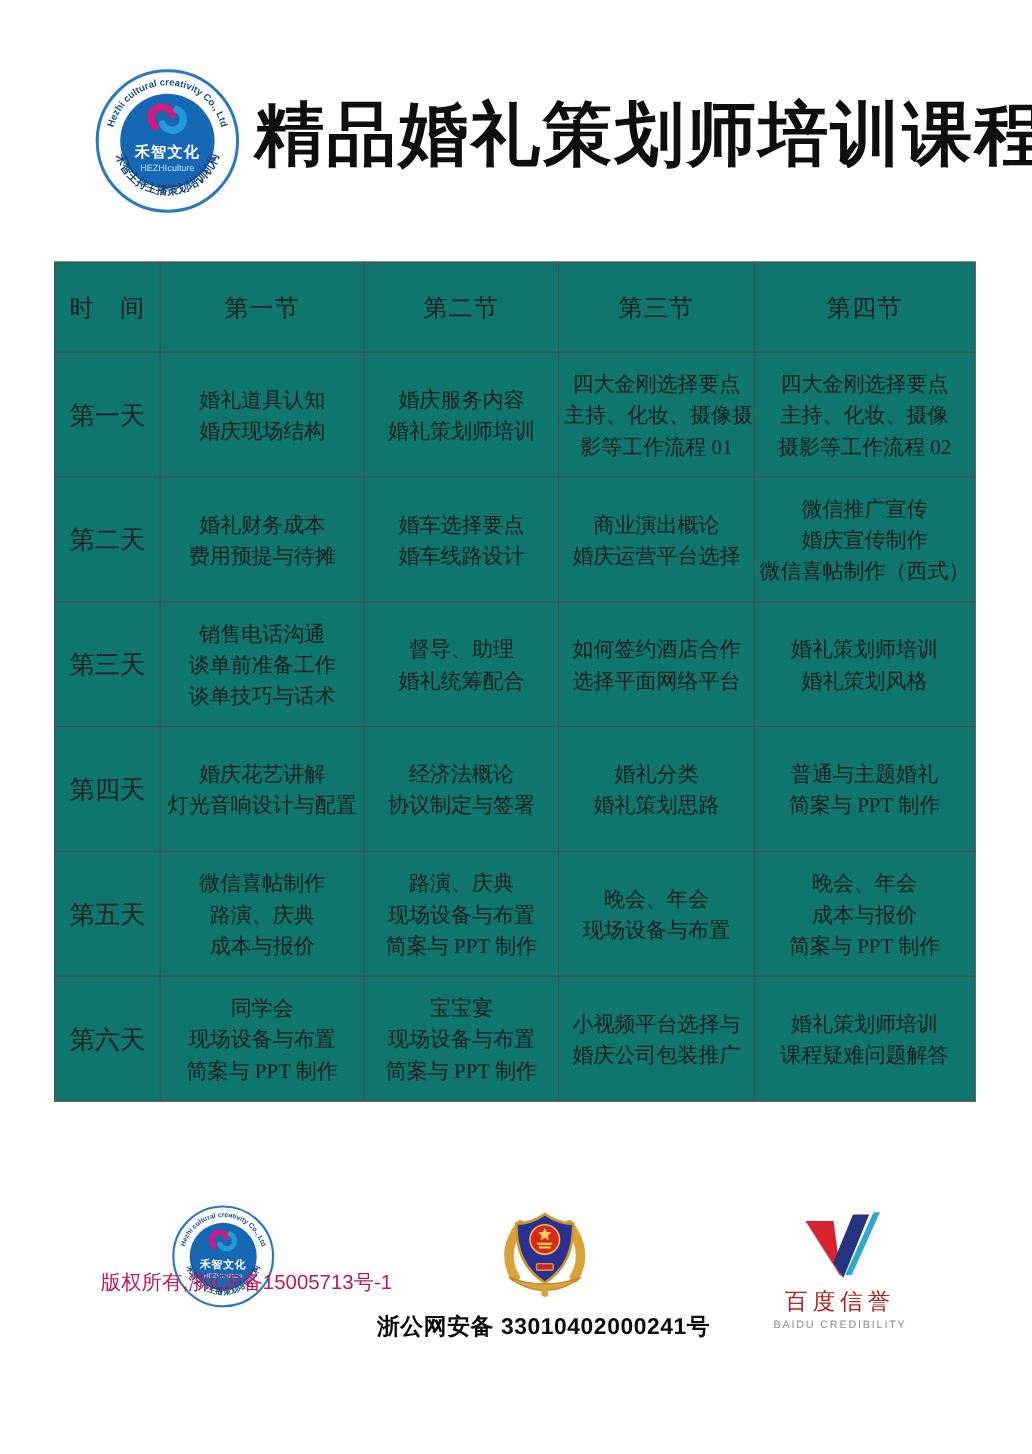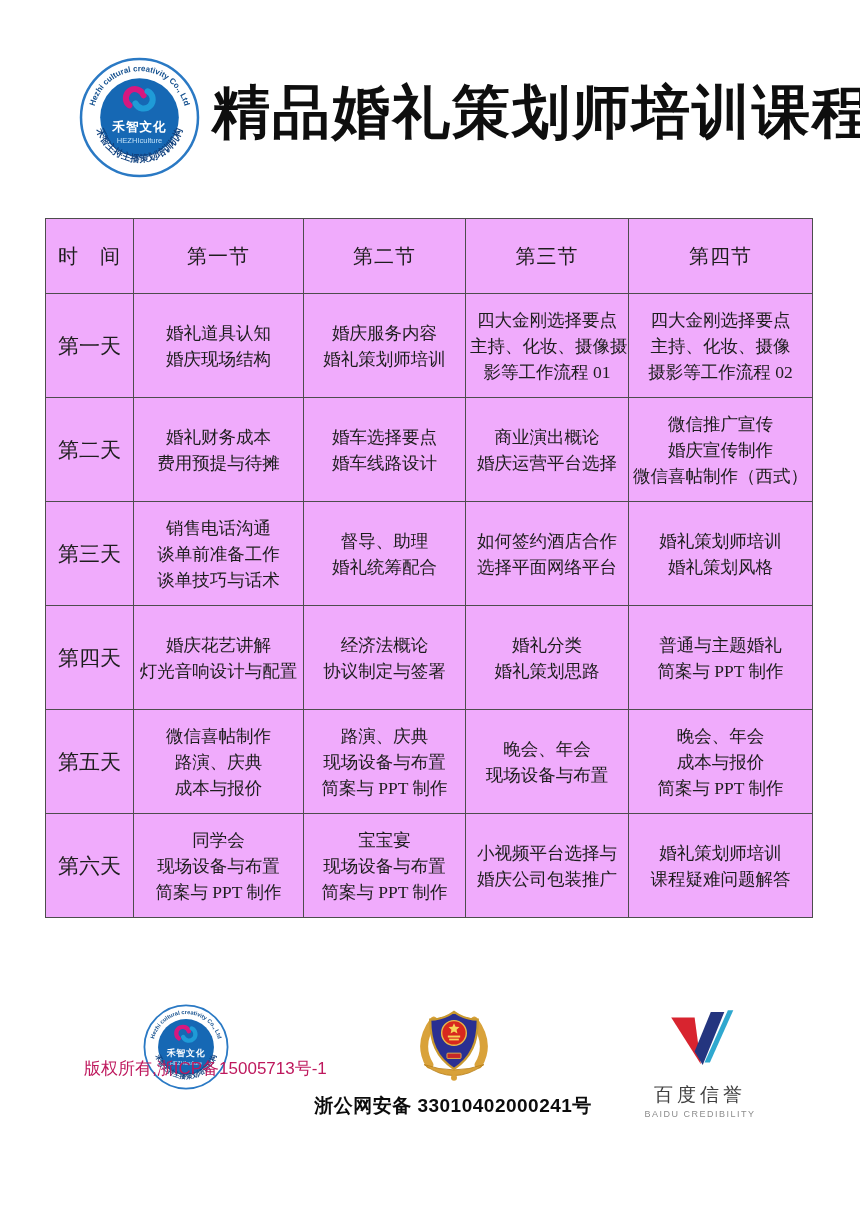--- a/index.html
+++ b/index.html
@@ -10,21 +10,21 @@
   
   .hezhi-logo{position:absolute;width:121px;height:121px;}
   .logo-top{left:79px;top:57px;}
   .page-title{
     position:absolute;left:212px;top:74px;width:620px;
     font-size:58px;font-weight:bold;letter-spacing:2px;color:#0e0e0e;
     font-family:"Liberation Serif","DejaVu Serif",serif;white-space:nowrap;
   }
   
   .table-wrap{position:absolute;left:45px;top:218px;}
-  table{border-collapse:collapse;table-layout:fixed;width:767px;background:#f0abfc;}
+  table{border-collapse:collapse;table-layout:fixed;width:767px;background:#0f766e;}
   th,td{
     border:1px solid #4d4d4d;text-align:center;vertical-align:middle;
     font-weight:normal;color:#1d1d1d;padding:2px 4px;
   }
   thead th{height:70px;font-size:20px;letter-spacing:1px;}
   tbody tr{height:104px;}
   tbody td{font-size:17.5px;line-height:26px;}
   td.day-cell{font-size:21px;}
   .cell-line{white-space:nowrap;}
   
@@ -35,21 +35,21 @@
   }
   .police-badge{position:absolute;left:410px;top:1003px;width:88px;height:88px;}
   .police-record{
     position:absolute;left:303px;top:1093px;width:300px;text-align:center;
     font-size:19px;font-weight:bold;color:#0c0c0c;letter-spacing:0.5px;
     font-family:"Liberation Sans","DejaVu Sans",sans-serif;white-space:nowrap;
   }
   .baidu-group{position:absolute;left:610px;top:1008px;width:180px;text-align:center;
     font-family:"Liberation Sans","DejaVu Sans",sans-serif;}
   .baidu-v{width:72px;height:62px;display:block;margin:0 auto;}
-  .baidu-cn{font-size:19px;letter-spacing:4px;color:#404040;margin-top:12px;}
+  .baidu-cn{font-size:19px;letter-spacing:4px;color:#b91c1c;margin-top:2px;}
   .baidu-en{font-size:9px;letter-spacing:1.5px;color:#8d8d8d;margin-top:1px;}
   .baidu-caption{font-size:18px;letter-spacing:2px;color:#2e2e2e;margin-top:4px;}
 </style>
 </head>
 <body>
 
 <svg width="0" height="0" style="position:absolute">
   <defs>
     <symbol id="hezhi-logo-def" viewBox="0 0 120 120">
       <circle cx="60" cy="60" r="58" fill="#ffffff" stroke="#2a79c4" stroke-width="2.5"></circle>

